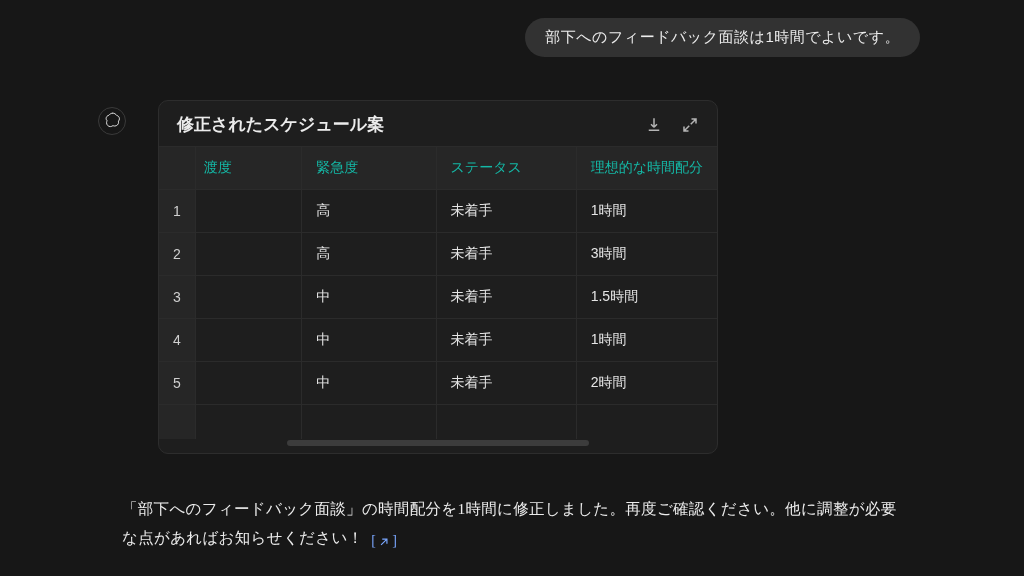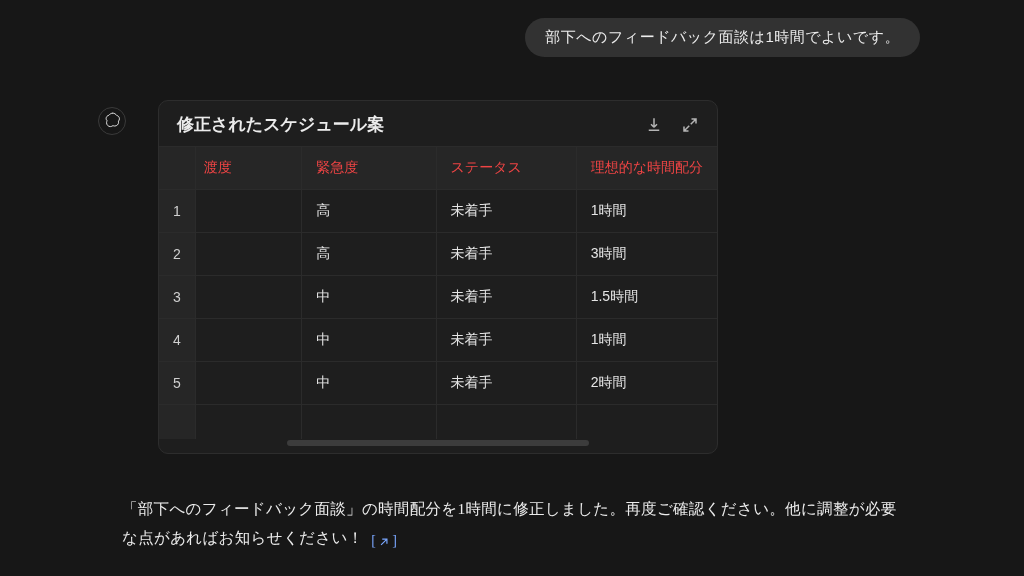--- a/index.html
+++ b/index.html
@@ -31,21 +31,21 @@
   .panel-actions { display: flex; gap: 18px; }
   .panel-actions .ic { width: 18px; height: 18px; color: #b4b4b4; cursor: pointer; }
   .panel-actions .ic svg { width: 100%; height: 100%; fill: none; stroke: currentColor; stroke-width: 2; }
   
   .tbl { position: relative; overflow: hidden; }
   .tbl table { border-collapse: collapse; width: 100%; }
   .tbl th, .tbl td {
     font-size: 14px; text-align: left; white-space: nowrap;
     padding: 12px 14px; border-top: 1px solid #2b2b2b; border-right: 1px solid #2b2b2b;
   }
-  .tbl th { background: #262626; font-weight: 500; color: #ef4444; }
+  .tbl th { background: #262626; font-weight: 500; color: #14b8a6; }
   .tbl td { background: #1e1e1e; color: #e5e5e5; }
   .tbl td.rownum, .tbl th.rownum { background: #262626; text-align: center; width: 34px; min-width:34px; color:#cfcfcf;}
   .tbl th.first-data { padding-left: 8px; }
   .tbl tr:last-child td { height: 34px; }
   
   .hscroll {
     height: 14px; background: transparent; display:flex; align-items:center; padding: 0 128px 6px 128px;
   }
   .hscroll .thumb { height: 6px; flex:1; background: #3c3c3c; border-radius: 3px; }
   

